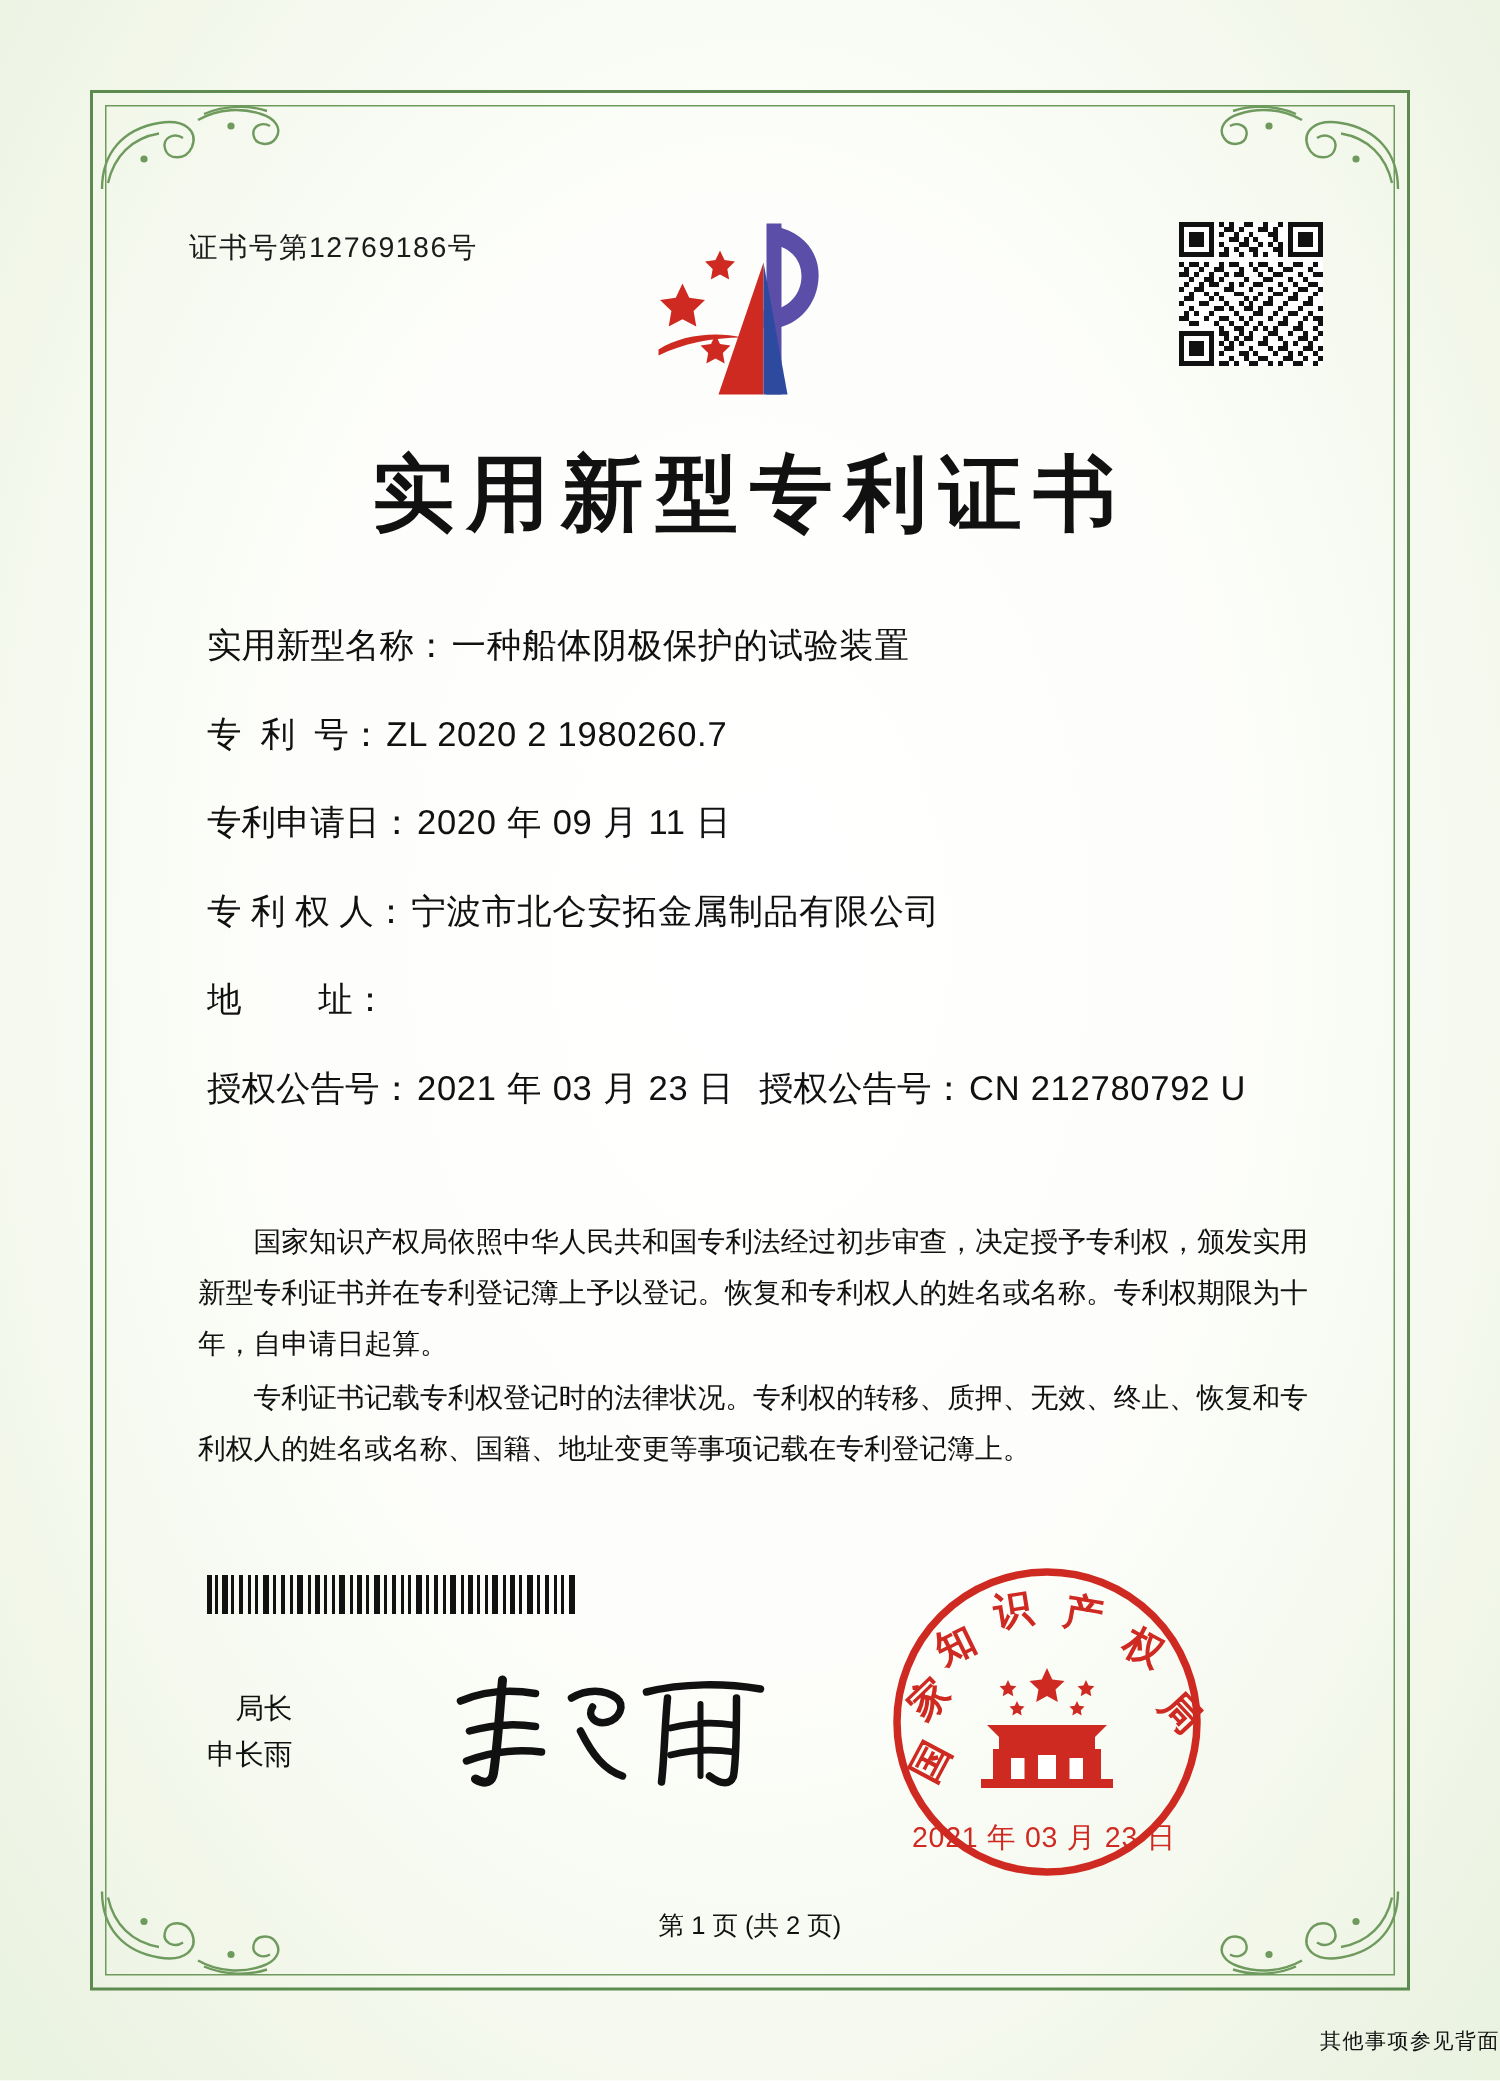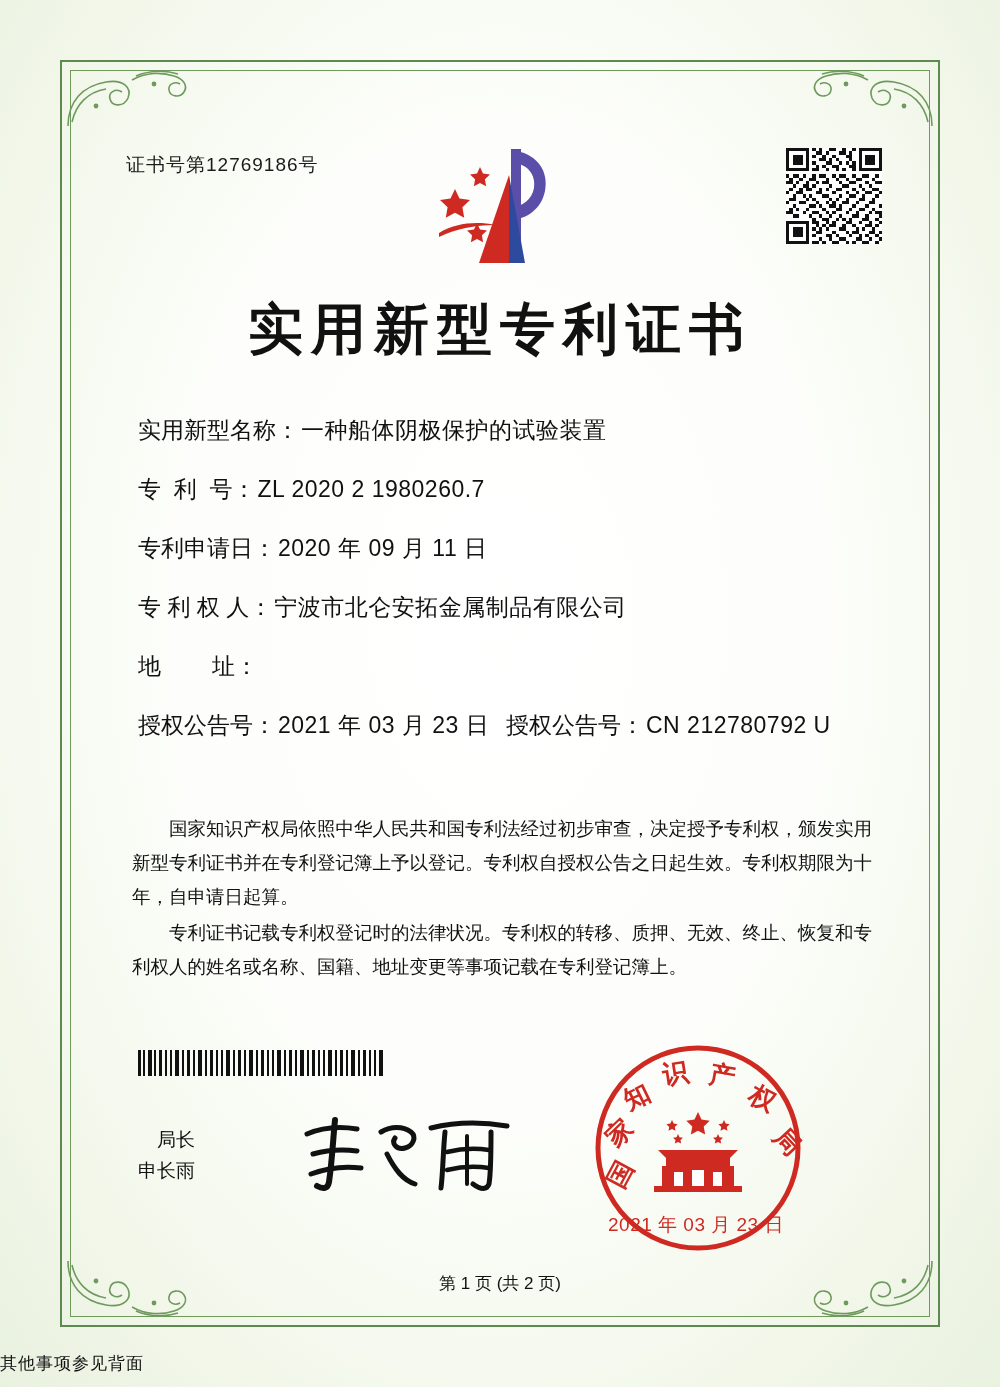--- a/index.html
+++ b/index.html
@@ -189,22 +189,22 @@
     top: 1272px;
     text-align: center;
     font-size: 17px;
     color: #111;
   }
 
   .footnote {
     position: absolute;
     left: 0; right: 0;
     top: 1352px;
-    text-align: left;
-    font-size: 17px;
+    text-align: right;
+    font-size: 14px;
     color: #111;
     letter-spacing: 1px;
   }
 </style>
 </head>
 <body>
 
 <div class="page">
 
   <div class="border-outer"></div>
@@ -508,21 +508,21 @@
       <span class="field-label">授权公告号：</span>
       <span class="field-value">2021 年 03 月 23 日</span>
       <span class="second">
         <span class="field-label">授权公告号：</span>
         <span class="field-value">CN 212780792 U</span>
       </span>
     </div>
   </div>
 
   <div class="paragraphs">
-    <p>国家知识产权局依照中华人民共和国专利法经过初步审查，决定授予专利权，颁发实用新型专利证书并在专利登记簿上予以登记。专利权自授权公告之日起生效。专利权期限为十年，自申请日起算。</p>
+    <p>国家知识产权局依照中华人民共和国专利法经过初步审查，决定授予专利权，颁发实用新型专利证书并在专利登记簿上予以登记。恢复和专利权人的姓名或名称。专利权期限为十年，自申请日起算。</p>
     <p>专利证书记载专利权登记时的法律状况。专利权的转移、质押、无效、终止、恢复和专利权人的姓名或名称、国籍、地址变更等事项记载在专利登记簿上。</p>
   </div>
 
   <div class="barcode">
     <svg viewBox="0 0 250 26" shape-rendering="crispEdges">
       <g fill="#111111">
         <rect x="0" y="0" width="3" height="26"></rect>
           <rect x="5" y="0" width="2" height="26"></rect>
         <rect x="10" y="0" width="4" height="26"></rect>
           <rect x="16" y="0" width="2" height="26"></rect>

